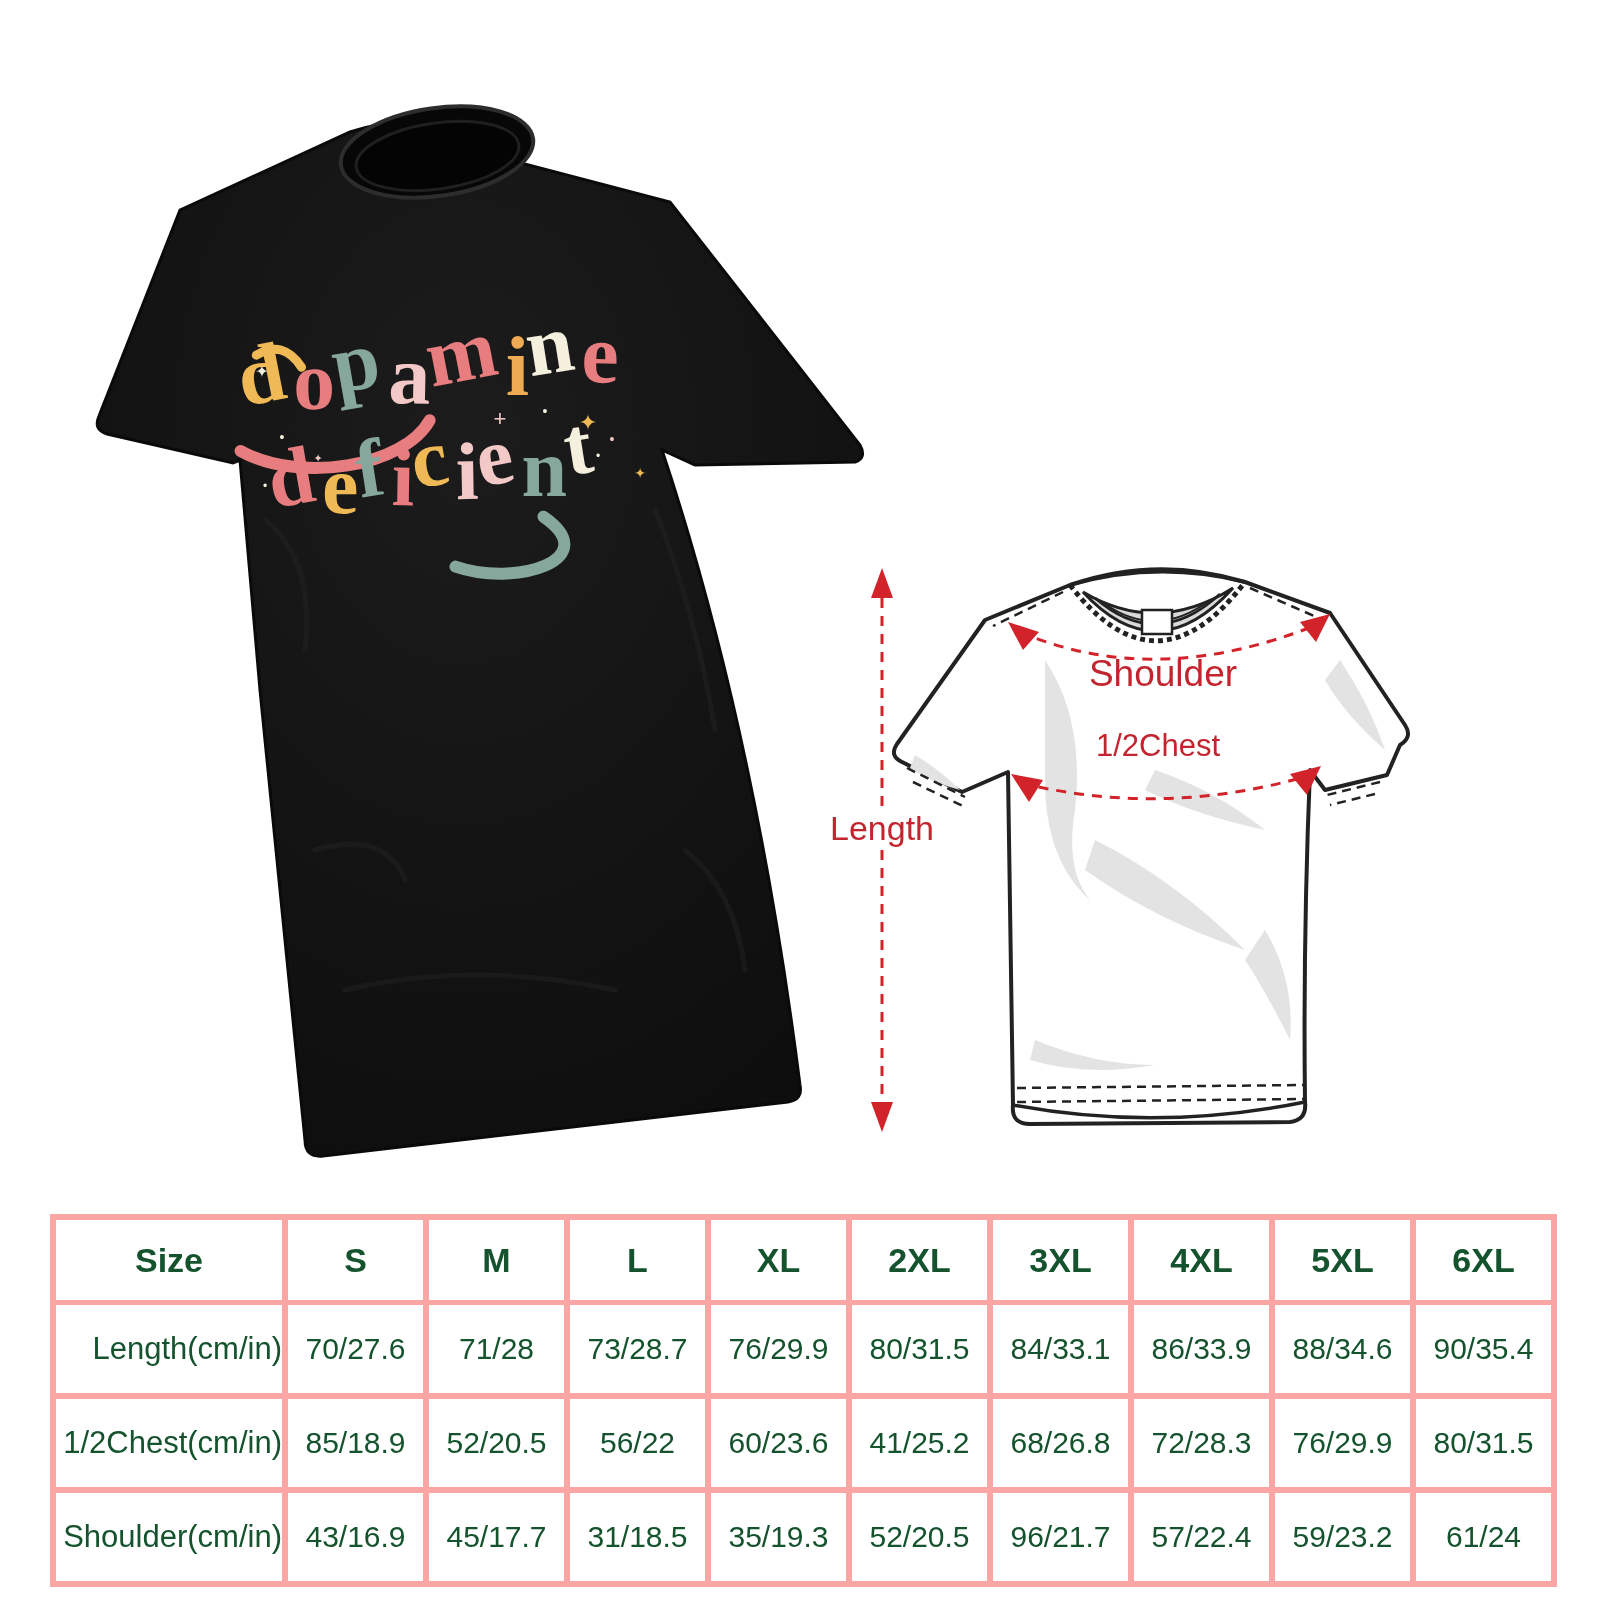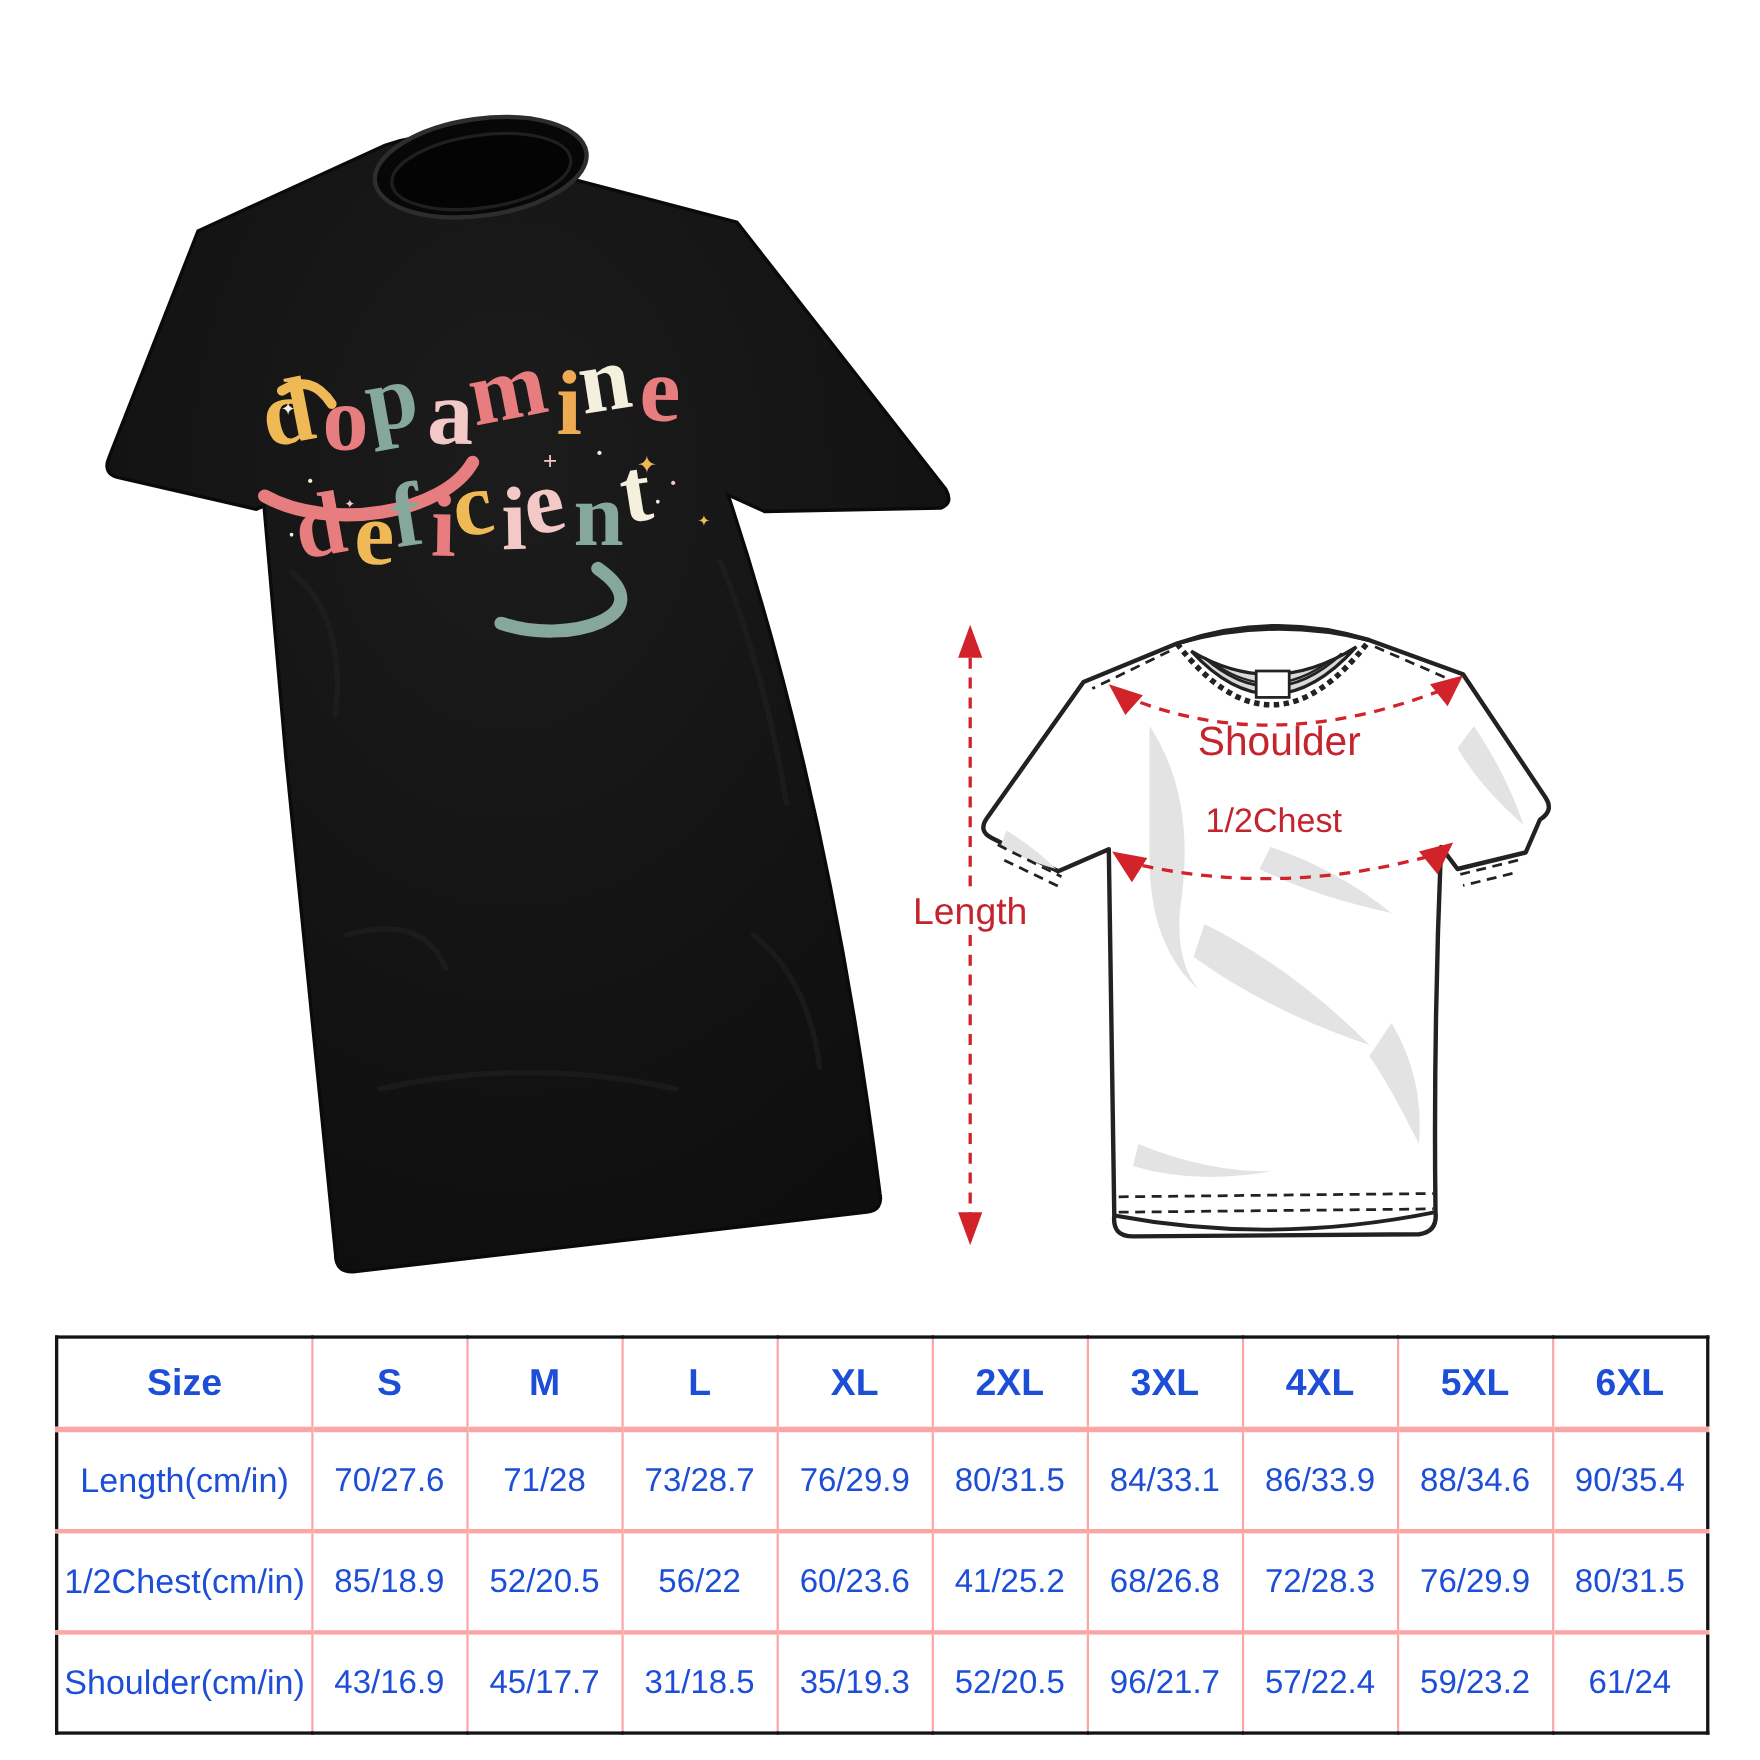--- a/index.html
+++ b/index.html
@@ -6,25 +6,25 @@
   .canvas{position:relative;width:1600px;height:1600px;background:#ffffff;overflow:hidden;
           font-family:"Liberation Sans",sans-serif;}
   svg{position:absolute;overflow:visible;}
   #black-tee-svg{left:55px;top:90px;}
   #diagram-svg{left:795px;top:540px;}
   .print-letters text{font-family:"Liberation Serif",serif;font-weight:700;letter-spacing:3px;}
   .diagram-label{font-family:"Liberation Sans",sans-serif;font-weight:400;}
   
   .size-table{position:absolute;left:50px;top:1214px;border-collapse:collapse;table-layout:fixed;
               background:#fff;}
-  .size-table td{border:2px solid #fca5a5;text-align:center;vertical-align:middle;
-                 color:#1d4ed8;font-size:30px;padding:0;white-space:nowrap;margin-left:36px;}
+  .size-table td{border:6px solid #fca5a5;text-align:center;vertical-align:middle;
+                 color:#14532d;font-size:30px;padding:0;white-space:nowrap;margin-left:36px;}
   .size-table tr.hdr td{font-weight:700;font-size:34px;height:80px;border-bottom-width:5px;}
   .size-table tr.datarow td{height:88px;border-top-width:4px;}
-  .size-table td.rowlabel{font-size:31px;}
+  .size-table td.rowlabel{font-size:31px;text-align:right;}
   .size-table{border:3px solid #141414;}
 </style>
 </head>
 <body>
 
 <div class="canvas">
 
   <svg id="black-tee-svg" width="820" height="1100" viewBox="0 0 820 1100">
     <defs>
       <radialGradient id="teeShine" cx="48%" cy="30%" r="75%">

